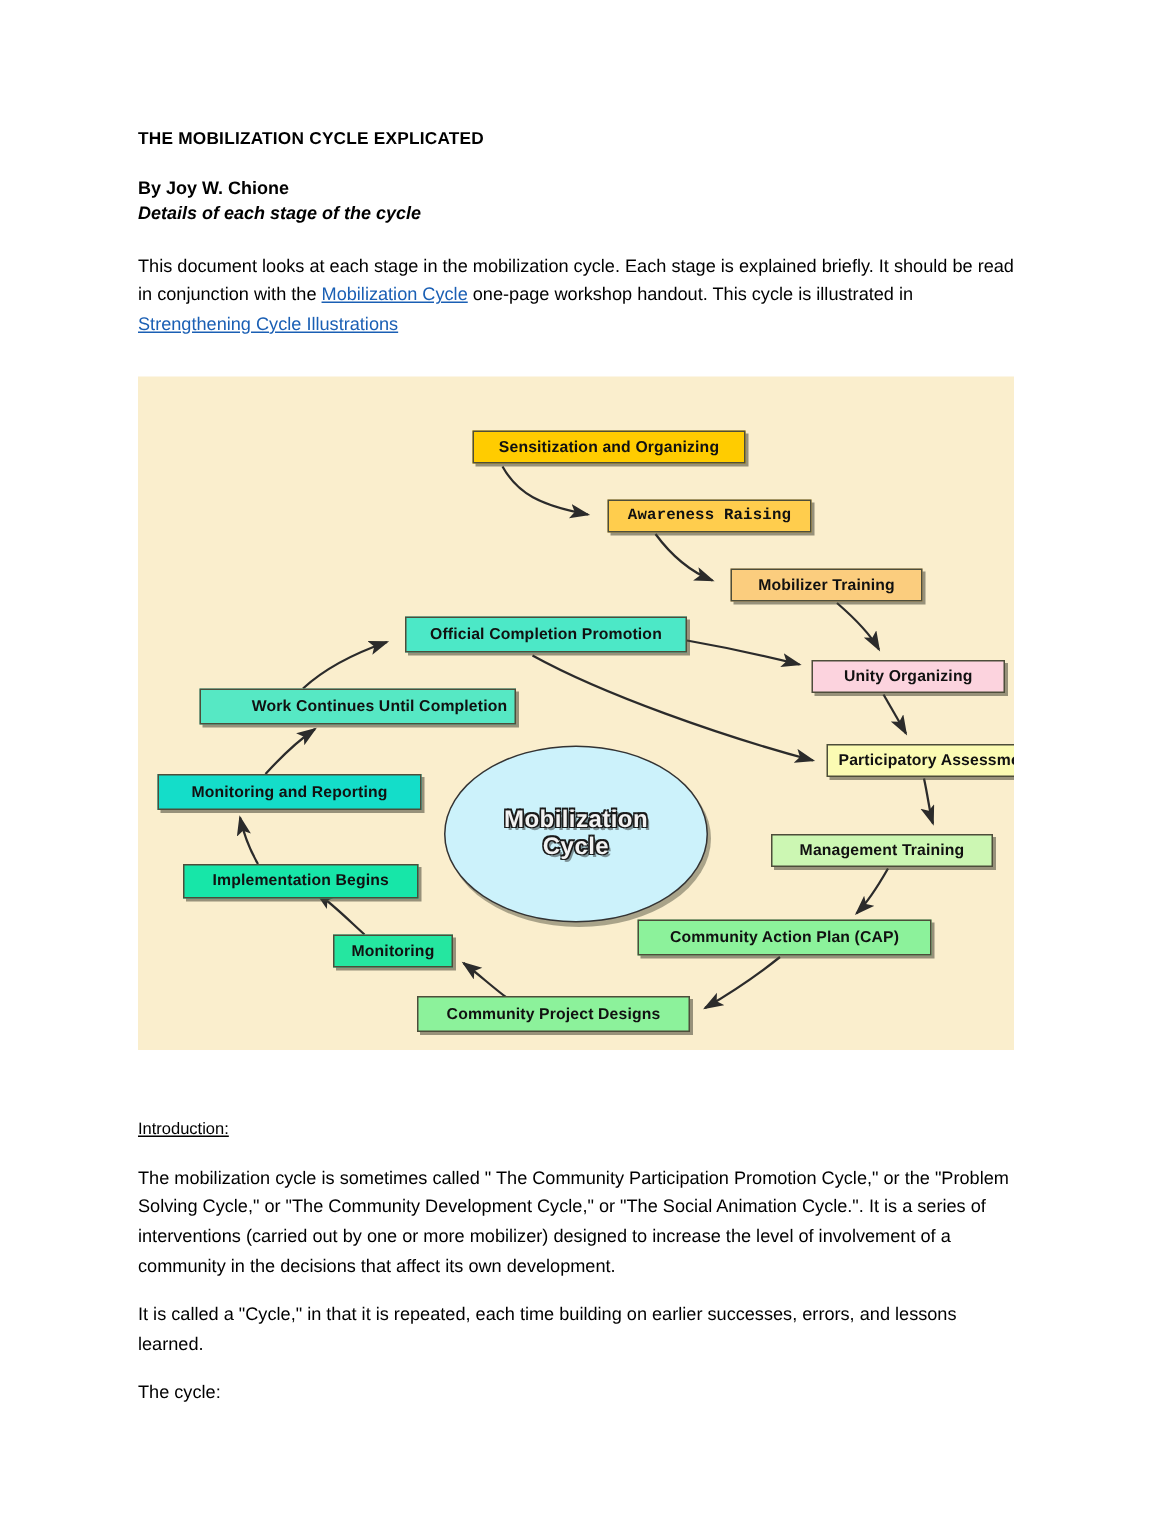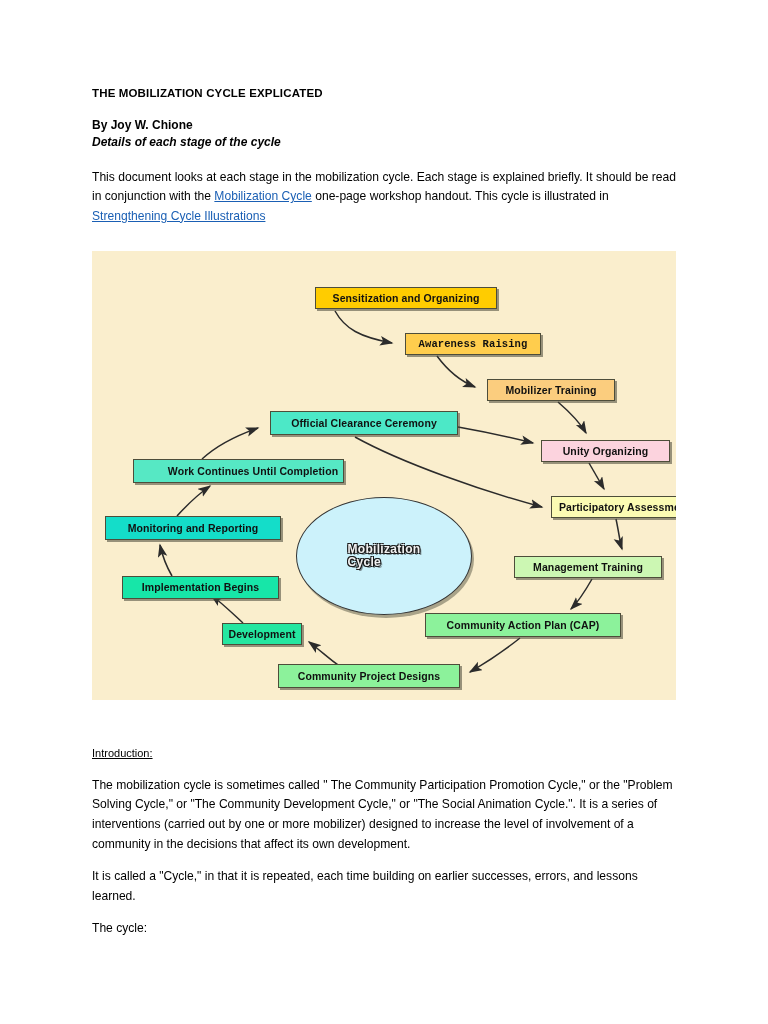--- a/index.html
+++ b/index.html
@@ -105,23 +105,24 @@
     border: 1.3px solid #333333;
     background: #ccf2fb;
     border-radius: 50%;
     box-shadow: 2px 3px 0 rgba(70,70,55,0.45);
     display: flex;
     flex-direction: column;
     align-items: center;
     justify-content: center;
   }
   .ellipse-label {
-    font-size: 12px;
+    font-size: 16px;
     font-weight: bold;
     color: #f2f2f2;
+    text-align: center;
     line-height: 1.12;
     letter-spacing: 0.3px;
     text-shadow:
       -1px -1px 0 #1a1a1a,
        1px -1px 0 #1a1a1a,
       -1px  1px 0 #1a1a1a,
        1px  1px 0 #1a1a1a,
        2px  2px 0 rgba(30,30,30,0.45);
   }
 </style>
@@ -185,29 +186,29 @@
     <div class="node" style="left:459px; top:245px; width:135px; height:22px; background:#fbfbb3; justify-content:flex-start;">Participatory Assessment</div>
 
     <div class="node" style="left:422px; top:305px; width:148px; height:22px; background:#ccf7b3;">Management Training</div>
 
     <div class="node" style="left:333px; top:362px; width:196px; height:24px; background:#8cf29b;">
       <span>Community Action Plan (CAP)</span>
     </div>
 
     <div class="node" style="left:186px; top:413px; width:182px; height:24px; background:#8cf29b;">Community Project Designs</div>
 
-    <div class="node" style="left:130px; top:372px; width:80px; height:22px; background:#25e6a0;">Development</div>
+    <div class="node" style="left:130px; top:372px; width:80px; height:22px; background:#25e6a0;">Monitoring</div>
 
     <div class="node" style="left:30px; top:325px; width:157px; height:23px; background:#17e6a8;">Implementation Begins</div>
 
     <div class="node" style="left:13px; top:265px; width:176px; height:24px; background:#14ddc9;">Monitoring and Reporting</div>
 
     <div class="node" style="left:41px; top:208px; width:211px; height:24px; background:#56e8c4;padding-left:36px;">Work Continues Until Completion</div>
 
-    <div class="node" style="left:178px; top:160px; width:188px; height:24px; background:#4ce8c7;">Official Clearance Ceremony</div>
+    <div class="node" style="left:178px; top:160px; width:188px; height:24px; background:#4ce8c7;">Official Completion Promotion</div>
 
   </div>
 
   <div class="content" style="top:745px;">
 
     <div class="section-head">
       <span>Introduction:</span>
     </div>
 
     <p class="body-text">The mobilization cycle is sometimes called " The Community Participation Promotion Cycle," or the "Problem Solving Cycle," or "The Community Development Cycle," or "The Social Animation Cycle.". It is a series of interventions (carried out by one or more mobilizer) designed to increase the level of involvement of a community in the decisions that affect its own development.</p>

